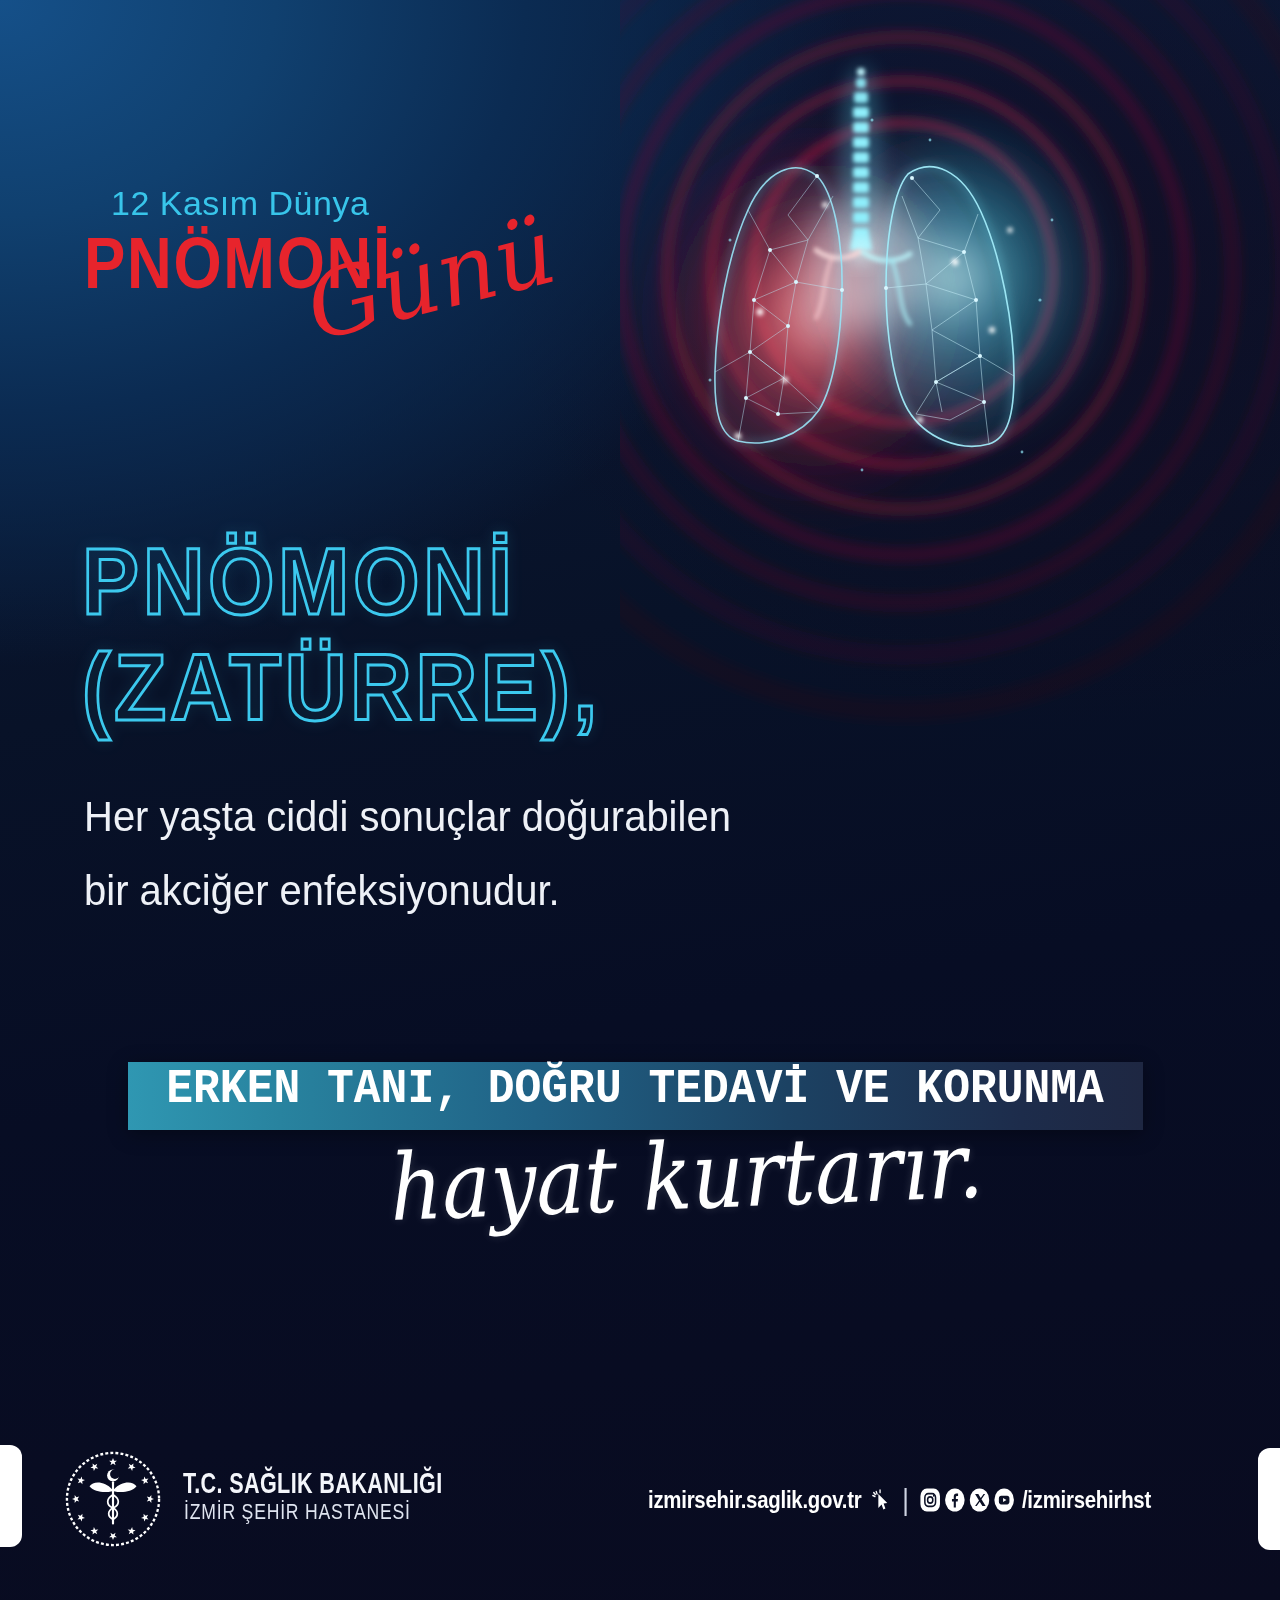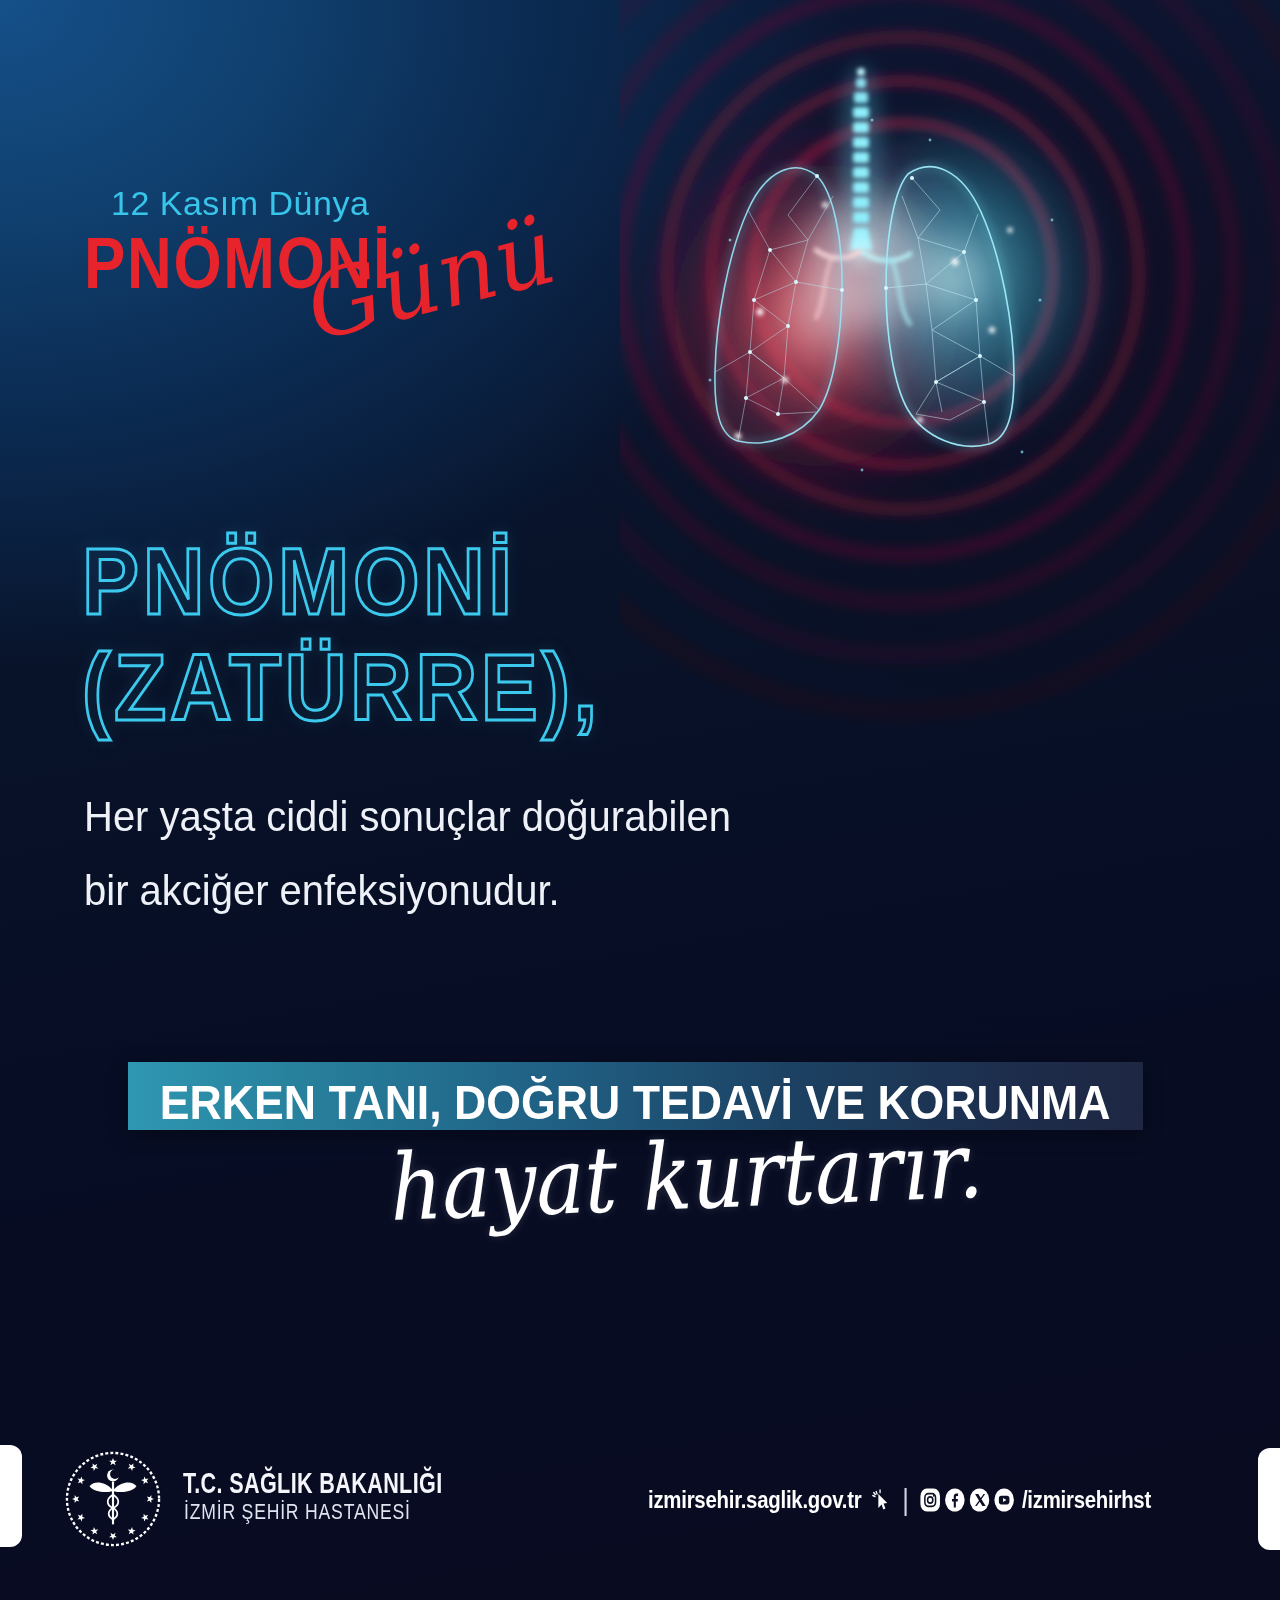--- a/index.html
+++ b/index.html
@@ -21,23 +21,23 @@
     font-size:92px;color:#e7242c;transform:rotate(-14deg);transform-origin:left top;white-space:nowrap;}
   
   .headline{position:absolute;left:82px;top:528px;margin:0;font-weight:800;line-height:1.12;
     filter:drop-shadow(0 0 7px rgba(60,200,240,0.22));}
   .headline .hl{display:block;font-size:95px;letter-spacing:4px;color:transparent;
     -webkit-text-stroke:3px #3cc9ee;transform:scaleX(.9);transform-origin:left top;white-space:nowrap;}
   
   .body-text{position:absolute;left:84px;top:780px;margin:0;font-size:43px;line-height:1.72;color:#eef1f7;
     transform:scaleX(.93);transform-origin:left top;white-space:nowrap;font-weight:400;}
   
-  .banner{position:absolute;left:128px;top:1062px;width:1015px;height:68px;display:flex;align-items:flex-end;justify-content:center;
+  .banner{position:absolute;left:128px;top:1062px;width:1015px;height:68px;display:flex;align-items:flex-start;justify-content:center;
     background:linear-gradient(90deg,#2f97b2 0%,#28839f 15%,#206286 40%,#1c4263 65%,#1d2c4b 88%,#1e2742 100%);
-    box-shadow:0 4px 18px rgba(0,0,0,0.35);}
+    box-shadow:0 4px 18px rgba(0,0,0,0.35);font-family:Liberation Mono, monospace;}
   .banner-text{display:inline-block;font-size:48px;font-weight:700;color:#ffffff;letter-spacing:0;
     transform:scaleX(.93);transform-origin:center;white-space:nowrap;}
   
   .script-line{position:absolute;left:350px;top:1124px;width:640px;text-align:center;
     font-family:"DejaVu Serif",serif;font-style:italic;font-size:92px;color:#ffffff;
     transform:scaleX(.88) rotate(-2deg);transform-origin:center top;white-space:nowrap;
     text-shadow:0 0 10px rgba(255,255,255,0.15);}
   
   .side-tab{position:absolute;width:38px;height:102px;background:#ffffff;border-radius:12px;}
   .side-tab.left{left:-16px;top:1445px;}

